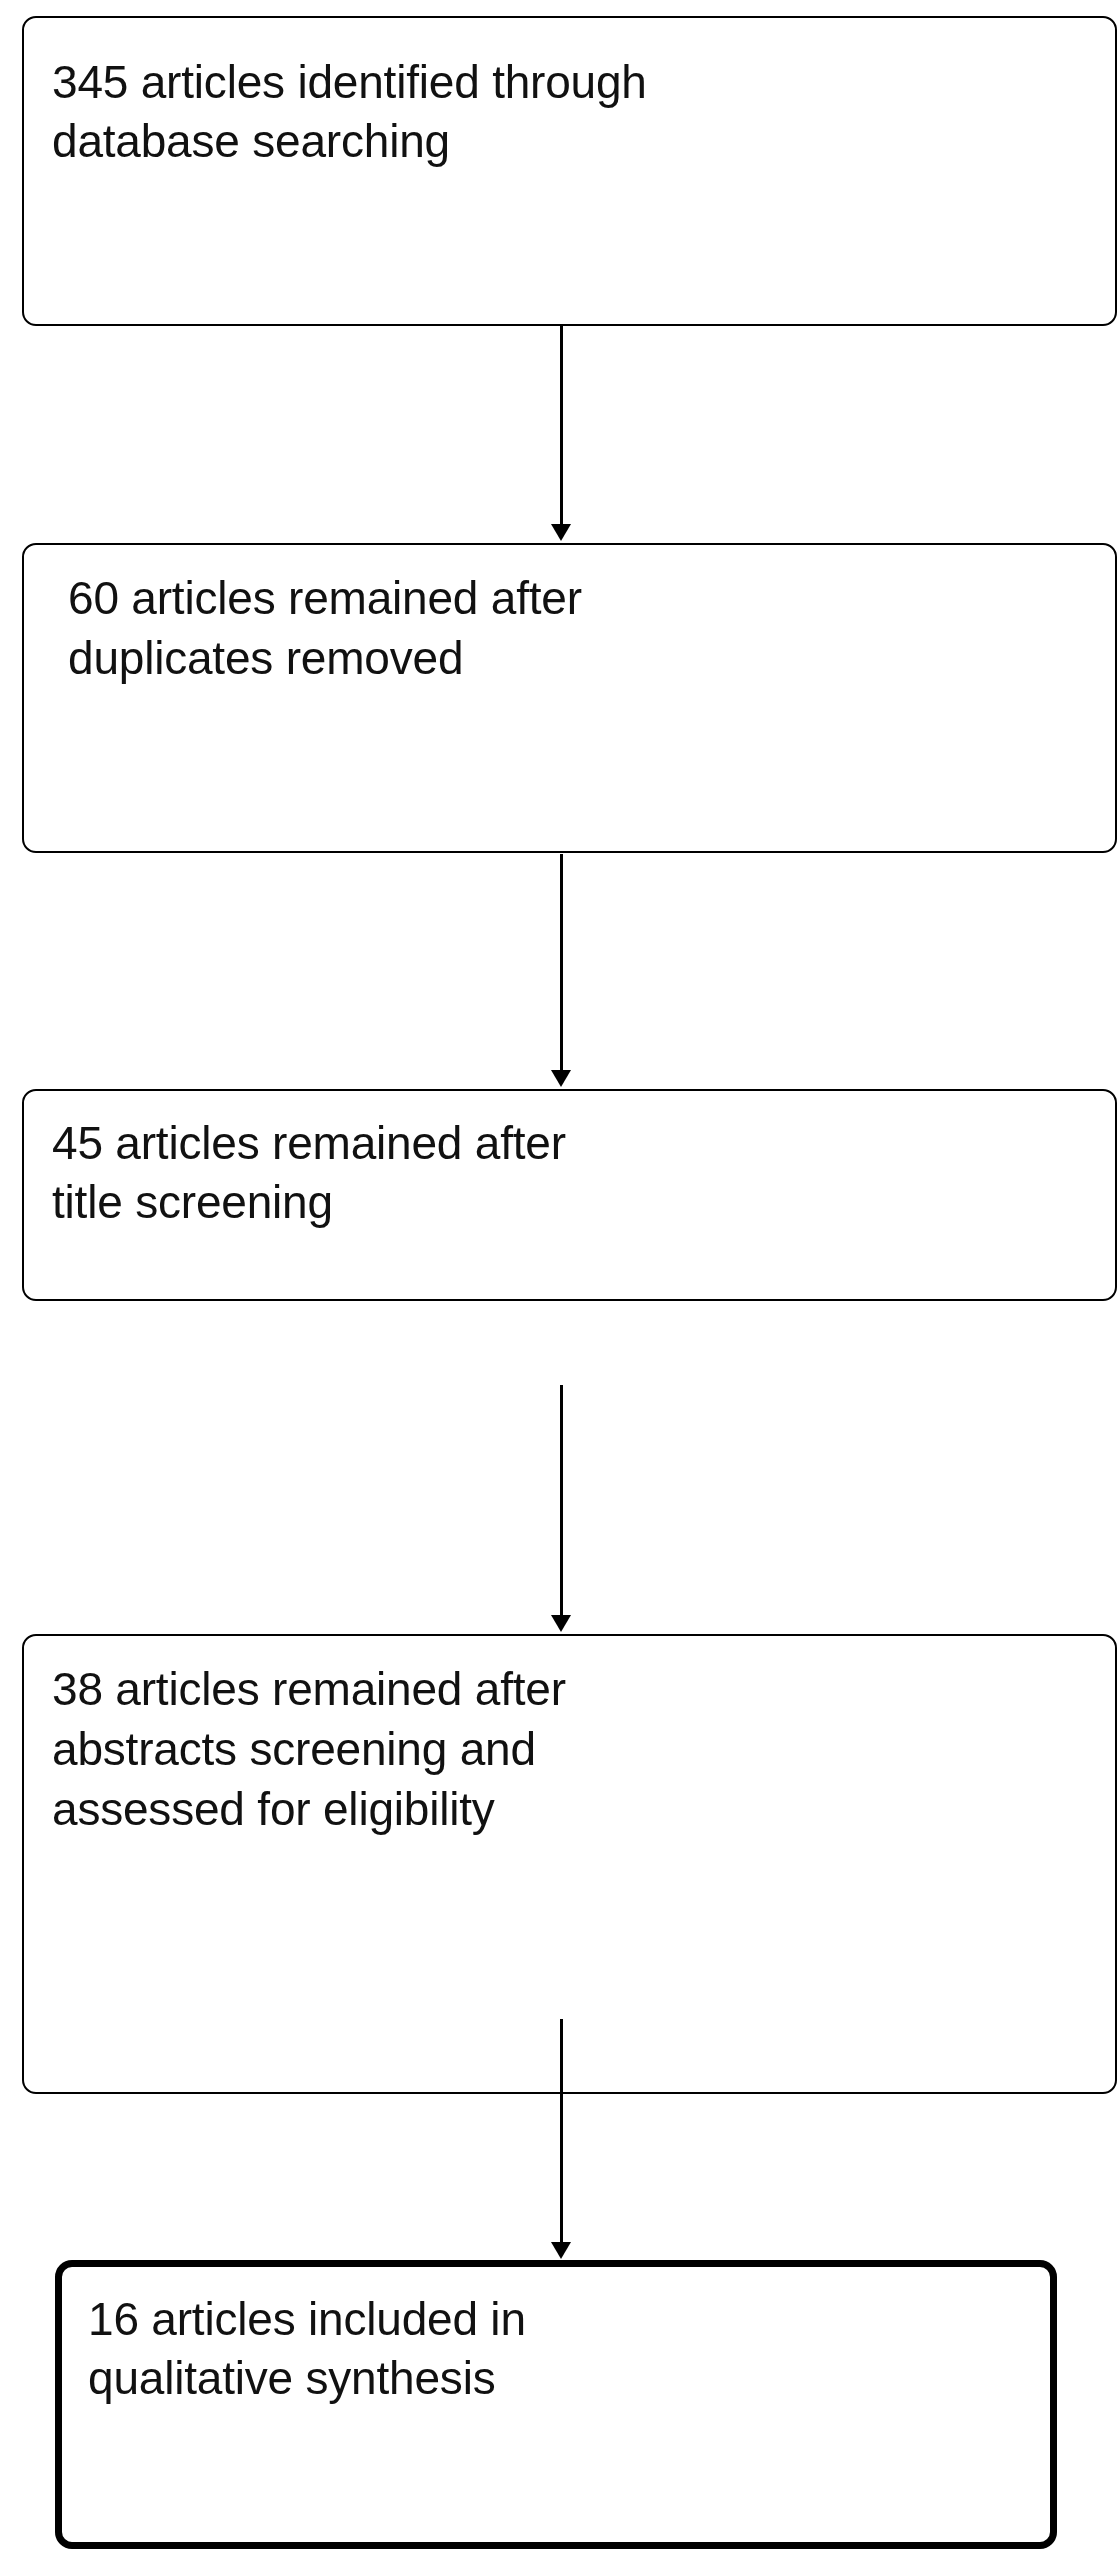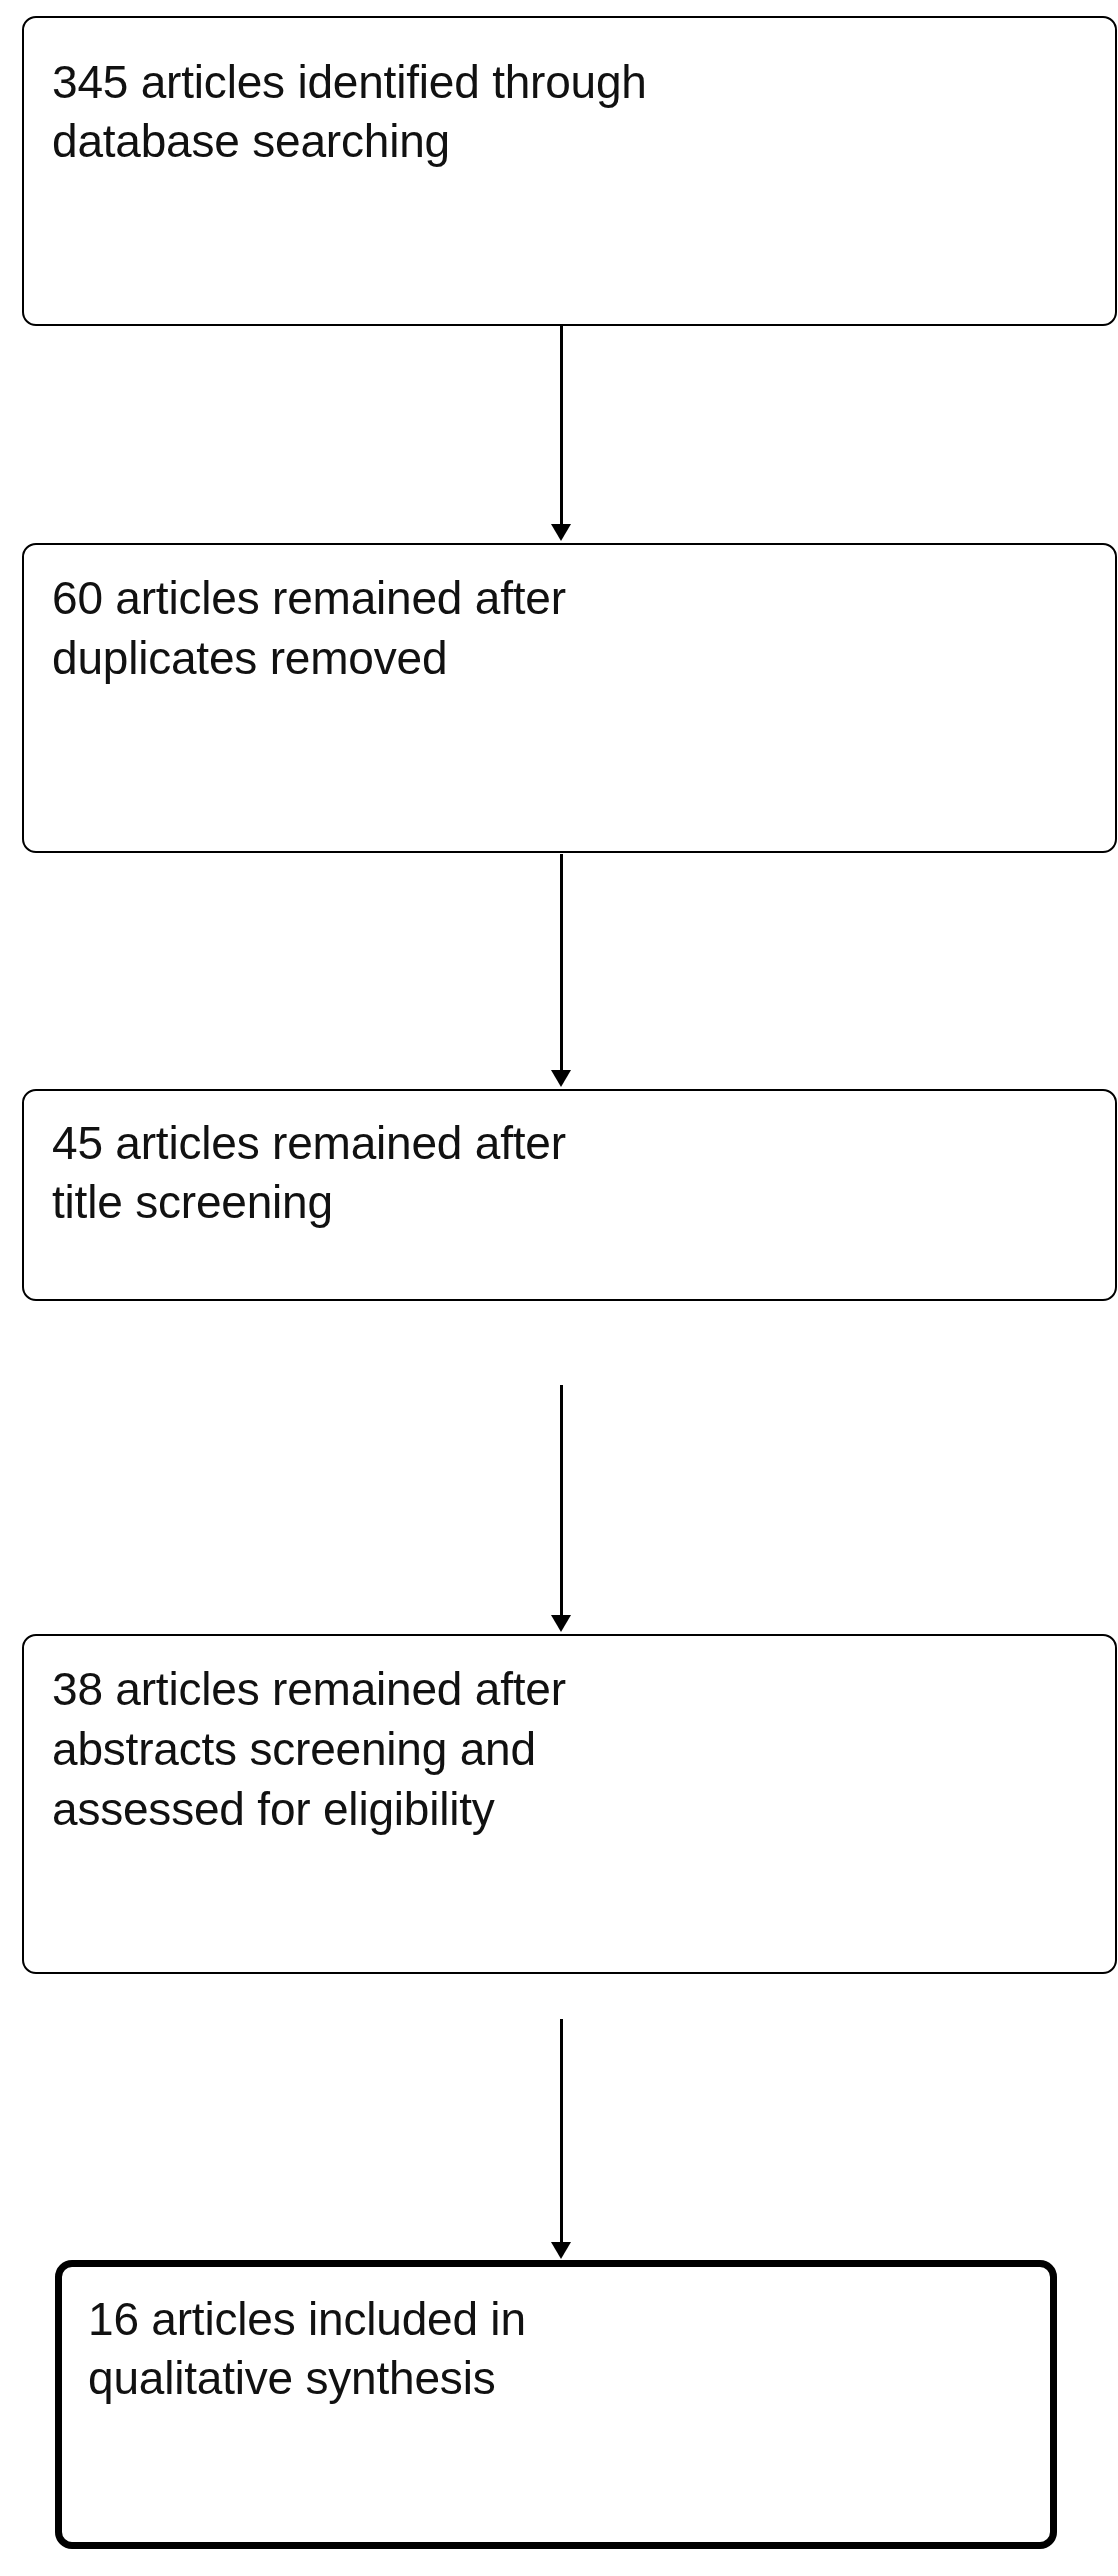--- a/index.html
+++ b/index.html
@@ -42,27 +42,27 @@
     letter-spacing: -0.2px;
     font-stretch: condensed;
     white-space: pre-line;
     text-align: left;
   }
 
   
   #box-1 { left: 22px;  top: 15.6px;   width: 1095px; height: 310px; }
   #box-1 .box-text { margin: 35px 0 0 28px; }
 
-  #box-2 { left: 22px;  top: 543px;  width: 1095px; height: 310px; }
+  #box-2 { left: 22px;  top: 543px;  width: 1095px; height: 310px; padding-left: 16px; }
   #box-2 .box-text { margin: 24px 0 0 28px; }
 
   #box-3 { left: 22px;  top: 1089px; width: 1095px; height: 212px; }
   #box-3 .box-text { margin: 22.6px 0 0 28px; }
 
-  #box-4 { left: 22px;  top: 1634px; width: 1095px; height: 340px; }
+  #box-4 { left: 22px;  top: 1634px; width: 1095px; height: 460px; }
   #box-4 .box-text { margin: 24px 0 0 28px; }
 
   #box-5 { left: 55px;  top: 2260px; width: 1002px; height: 289px; }
   #box-5 .box-text { margin: 22.6px 0 0 26px; }
 
   
   .connector {
     position: absolute;
     left: 556px;
     width: 10.4px;

